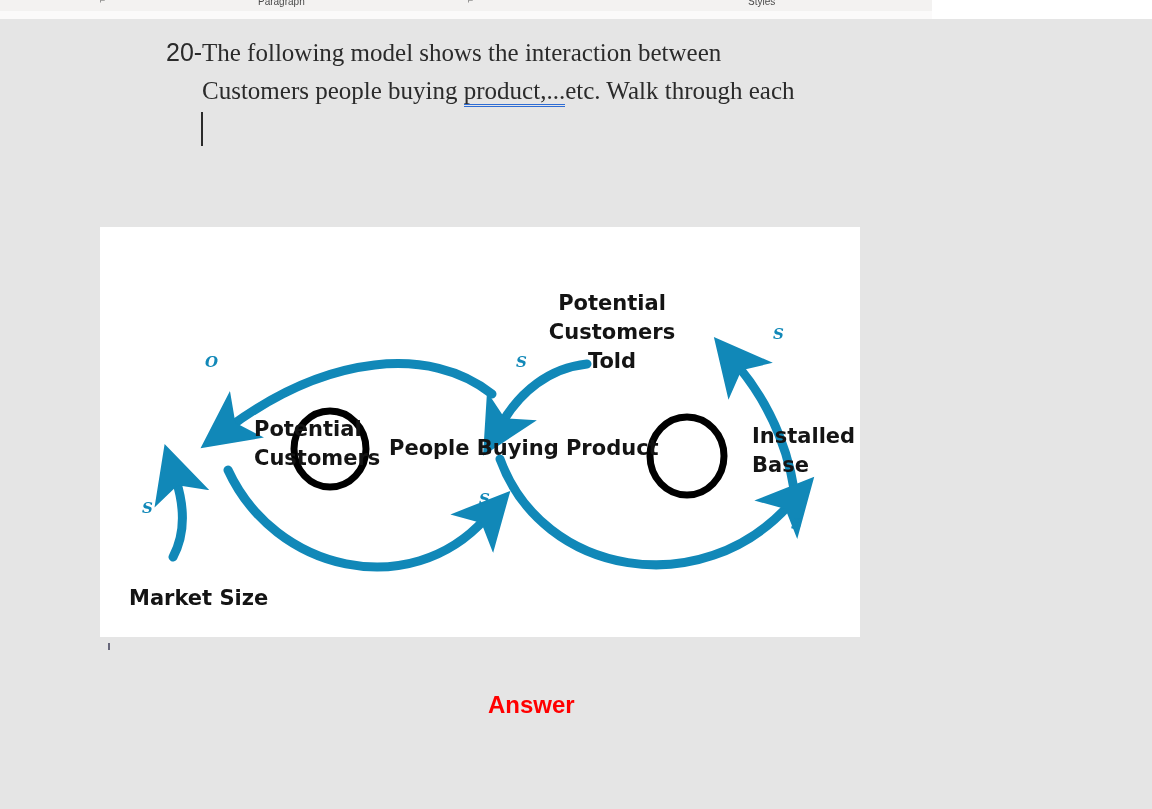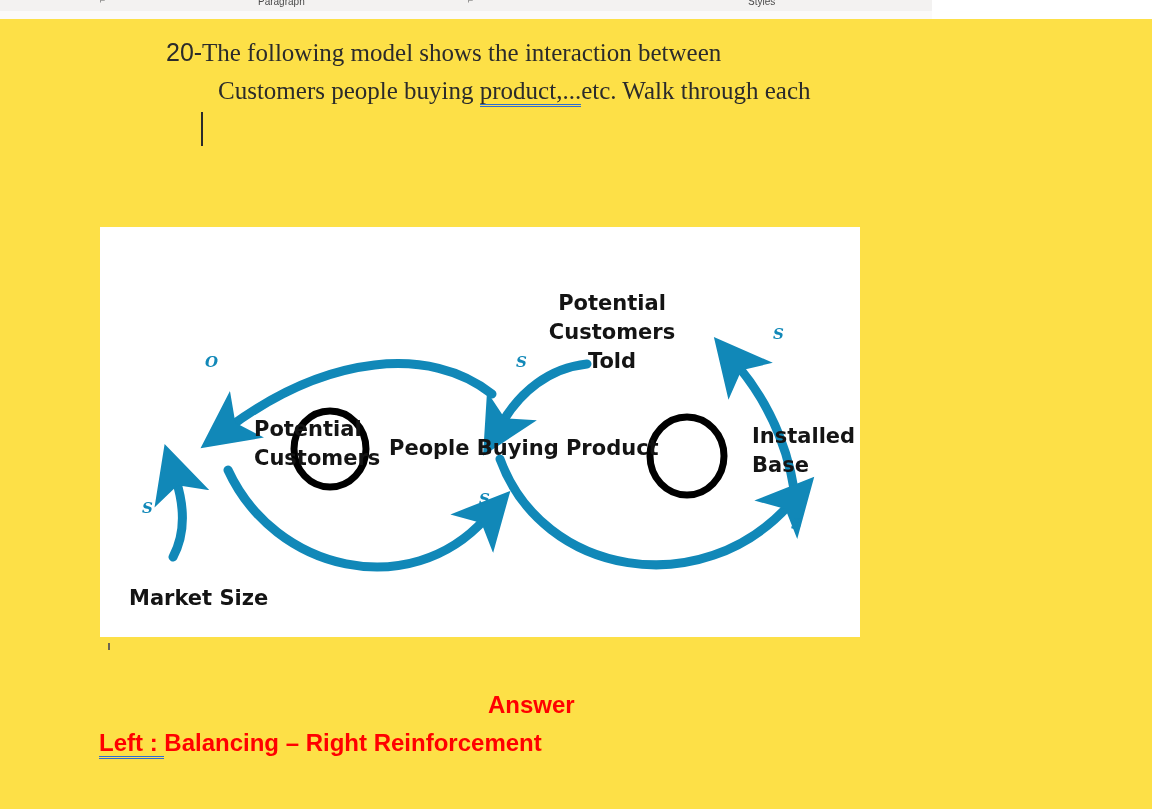--- a/index.html
+++ b/index.html
@@ -50,21 +50,21 @@
     height: 8px;
     background: #fbfafa;
   }
 
   
   #document-page {
     position: absolute;
     left: 0; top: 19px;
     width: 1152px;
     height: 790px;
-    background: #fde047;
+    background: #e5e5e5;
   }
 
   
   #question-block {
     position: absolute;
     left: 166px;
     top: 15px;
     width: 700px;
   }
   .q-line {
@@ -83,21 +83,21 @@
     line-height: 37.5px;
     color: #2b2b2b;
     font-family: "Liberation Sans", sans-serif;
   }
   #question-text {
     position: absolute;
     left: 36px;
     top: 0px;
     width: 660px;
   }
-  #question-text .q-line:nth-child(n+2) { margin-left: 16px; }
+  #question-text .q-line:nth-child(n+2) { margin-left: 0px; }
 
   .grammar-underline {
     border-bottom: 3px double #2e6cd4;
     padding-bottom: 0px;
   }
 
   
   #text-caret {
     position: absolute;
     left: 201px;
@@ -242,15 +242,14 @@
       <text class="cld-polarity" x="379" y="277">S</text>
       <text class="cld-polarity" x="416" y="140">S</text>
       <text class="cld-polarity" x="673" y="112">S</text>
       <text class="cld-polarity" x="691" y="302">S</text>
     </svg>
   </div>
 
   <div id="figure-artifact"></div>
 
   <div id="answer-heading">Answer</div>
-  <div id="answer-line"><span id="answer-left-label">Left : </span><span>Balancing – Right Reinforcement</span></div>
 
 </div>
 
 </body></html>

